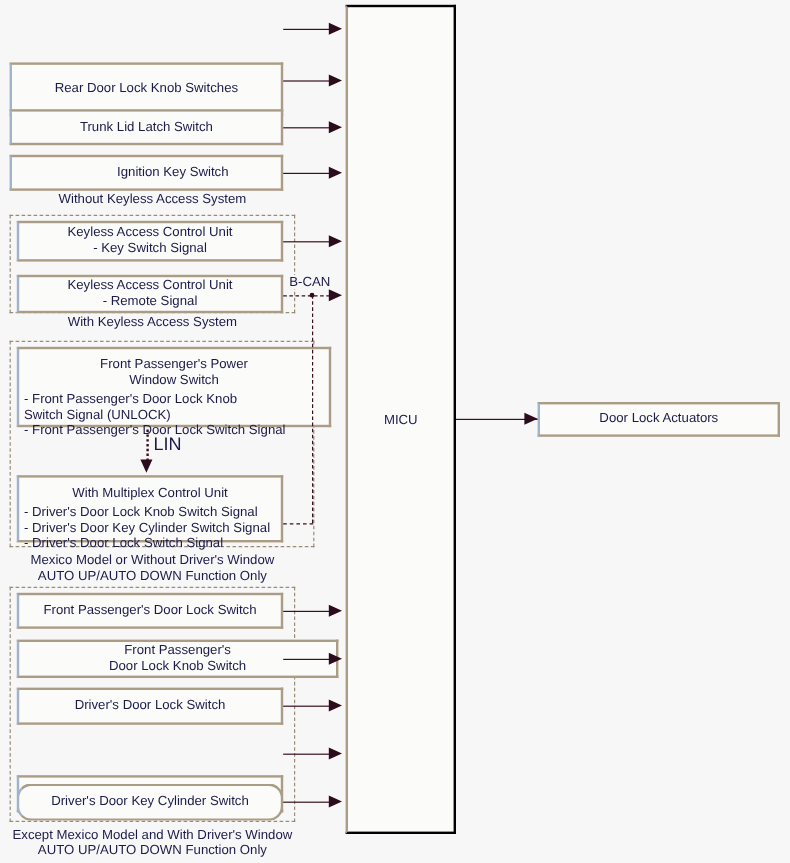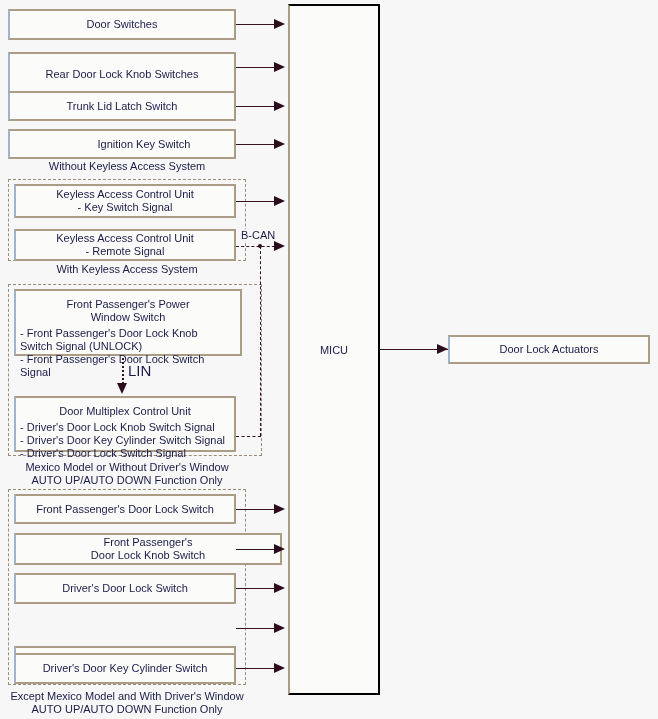--- a/index.html
+++ b/index.html
@@ -141,23 +141,20 @@
 </style>
 </head>
 <body>
 
 <div id="diagram">
 
   <div class="group-frame" style="left:8px; top:179px; width:238px; height:82px;"></div>
   <div class="group-frame" style="left:8px; top:284px; width:254px; height:172px;"></div>
   <div class="group-frame" style="left:8px; top:489px; width:238px; height:196px;"></div>
 
-  <div class="node" style="left:8px; top:9px; width:228px; height:31px;">
-    <div class="title">Door Switches</div>
-  </div>
 
   <div class="node" style="left:8px; top:52px; width:228px; height:45px;">
     <div class="title">Rear Door Lock Knob Switches</div>
   </div>
 
   <div class="node" style="left:8px; top:91px; width:228px; height:30px;">
     <div class="title">Trunk Lid Latch Switch</div>
   </div>
 
   <div class="node" style="left:8px; top:129px; width:228px; height:30px;padding-left:48px;">
@@ -171,30 +168,30 @@
 - Key Switch Signal</div>
   </div>
 
   <div class="node" style="left:14px; top:229px; width:222px; height:32px;">
     <div class="title">Keyless Access Control Unit
 - Remote Signal</div>
   </div>
 
   <div class="group-caption" style="left:8px; top:263px; width:238px;">With Keyless Access System</div>
 
-  <div class="node tall-left" style="left:14px; top:289px; width:228px; height:67px;">
+  <div class="node tall-left" style="left:14px; top:289px; width:262px; height:67px;">
     <div class="title" style="align-self:center;">Front Passenger's Power
 Window Switch</div>
     <div class="bullets">- Front Passenger's Door Lock Knob
 Switch Signal (UNLOCK)
 - Front Passenger's Door Lock Switch Signal</div>
   </div>
 
   <div class="node tall-left" style="left:14px; top:396px; width:222px; height:56px;">
-    <div class="title" style="align-self:center;">Door Multiplex Control Unit</div>
+    <div class="title" style="align-self:center;">With Multiplex Control Unit</div>
     <div class="bullets">- Driver's Door Lock Knob Switch Signal
 - Driver's Door Key Cylinder Switch Signal
 - Driver's Door Lock Switch Signal</div>
   </div>
 
   <div class="group-caption" style="left:8px; top:461px; width:238px;">Mexico Model or Without Driver's Window
 AUTO UP/AUTO DOWN Function Only</div>
 
   <div class="node" style="left:14px; top:494px; width:222px; height:30px;">
     <div class="title">Front Passenger's Door Lock Switch</div>
@@ -206,21 +203,21 @@
   </div>
 
   <div class="node" style="left:14px; top:573px; width:222px; height:31px;">
     <div class="title">Driver's Door Lock Switch</div>
   </div>
 
   <div class="node" style="left:14px; top:613px; width:222px; height:31px;margin-top:33px;">
     <div class="title">Driver's Door Lock Knob Switch</div>
   </div>
 
-  <div class="node" style="left:14px; top:653px; width:222px; height:31px;">
+  <div class="node" style="left:14px; top:653px; width:222px; height:31px;border-radius:12px;">
     <div class="title">Driver's Door Key Cylinder Switch</div>
   </div>
 
   <div class="group-caption" style="left:4px; top:690px; width:246px;">Except Mexico Model and With Driver's Window
 AUTO UP/AUTO DOWN Function Only</div>
 
   <div class="micu" style="left:288px; top:4px; width:92px; height:691px;">
     <span>MICU</span>
   </div>
 

